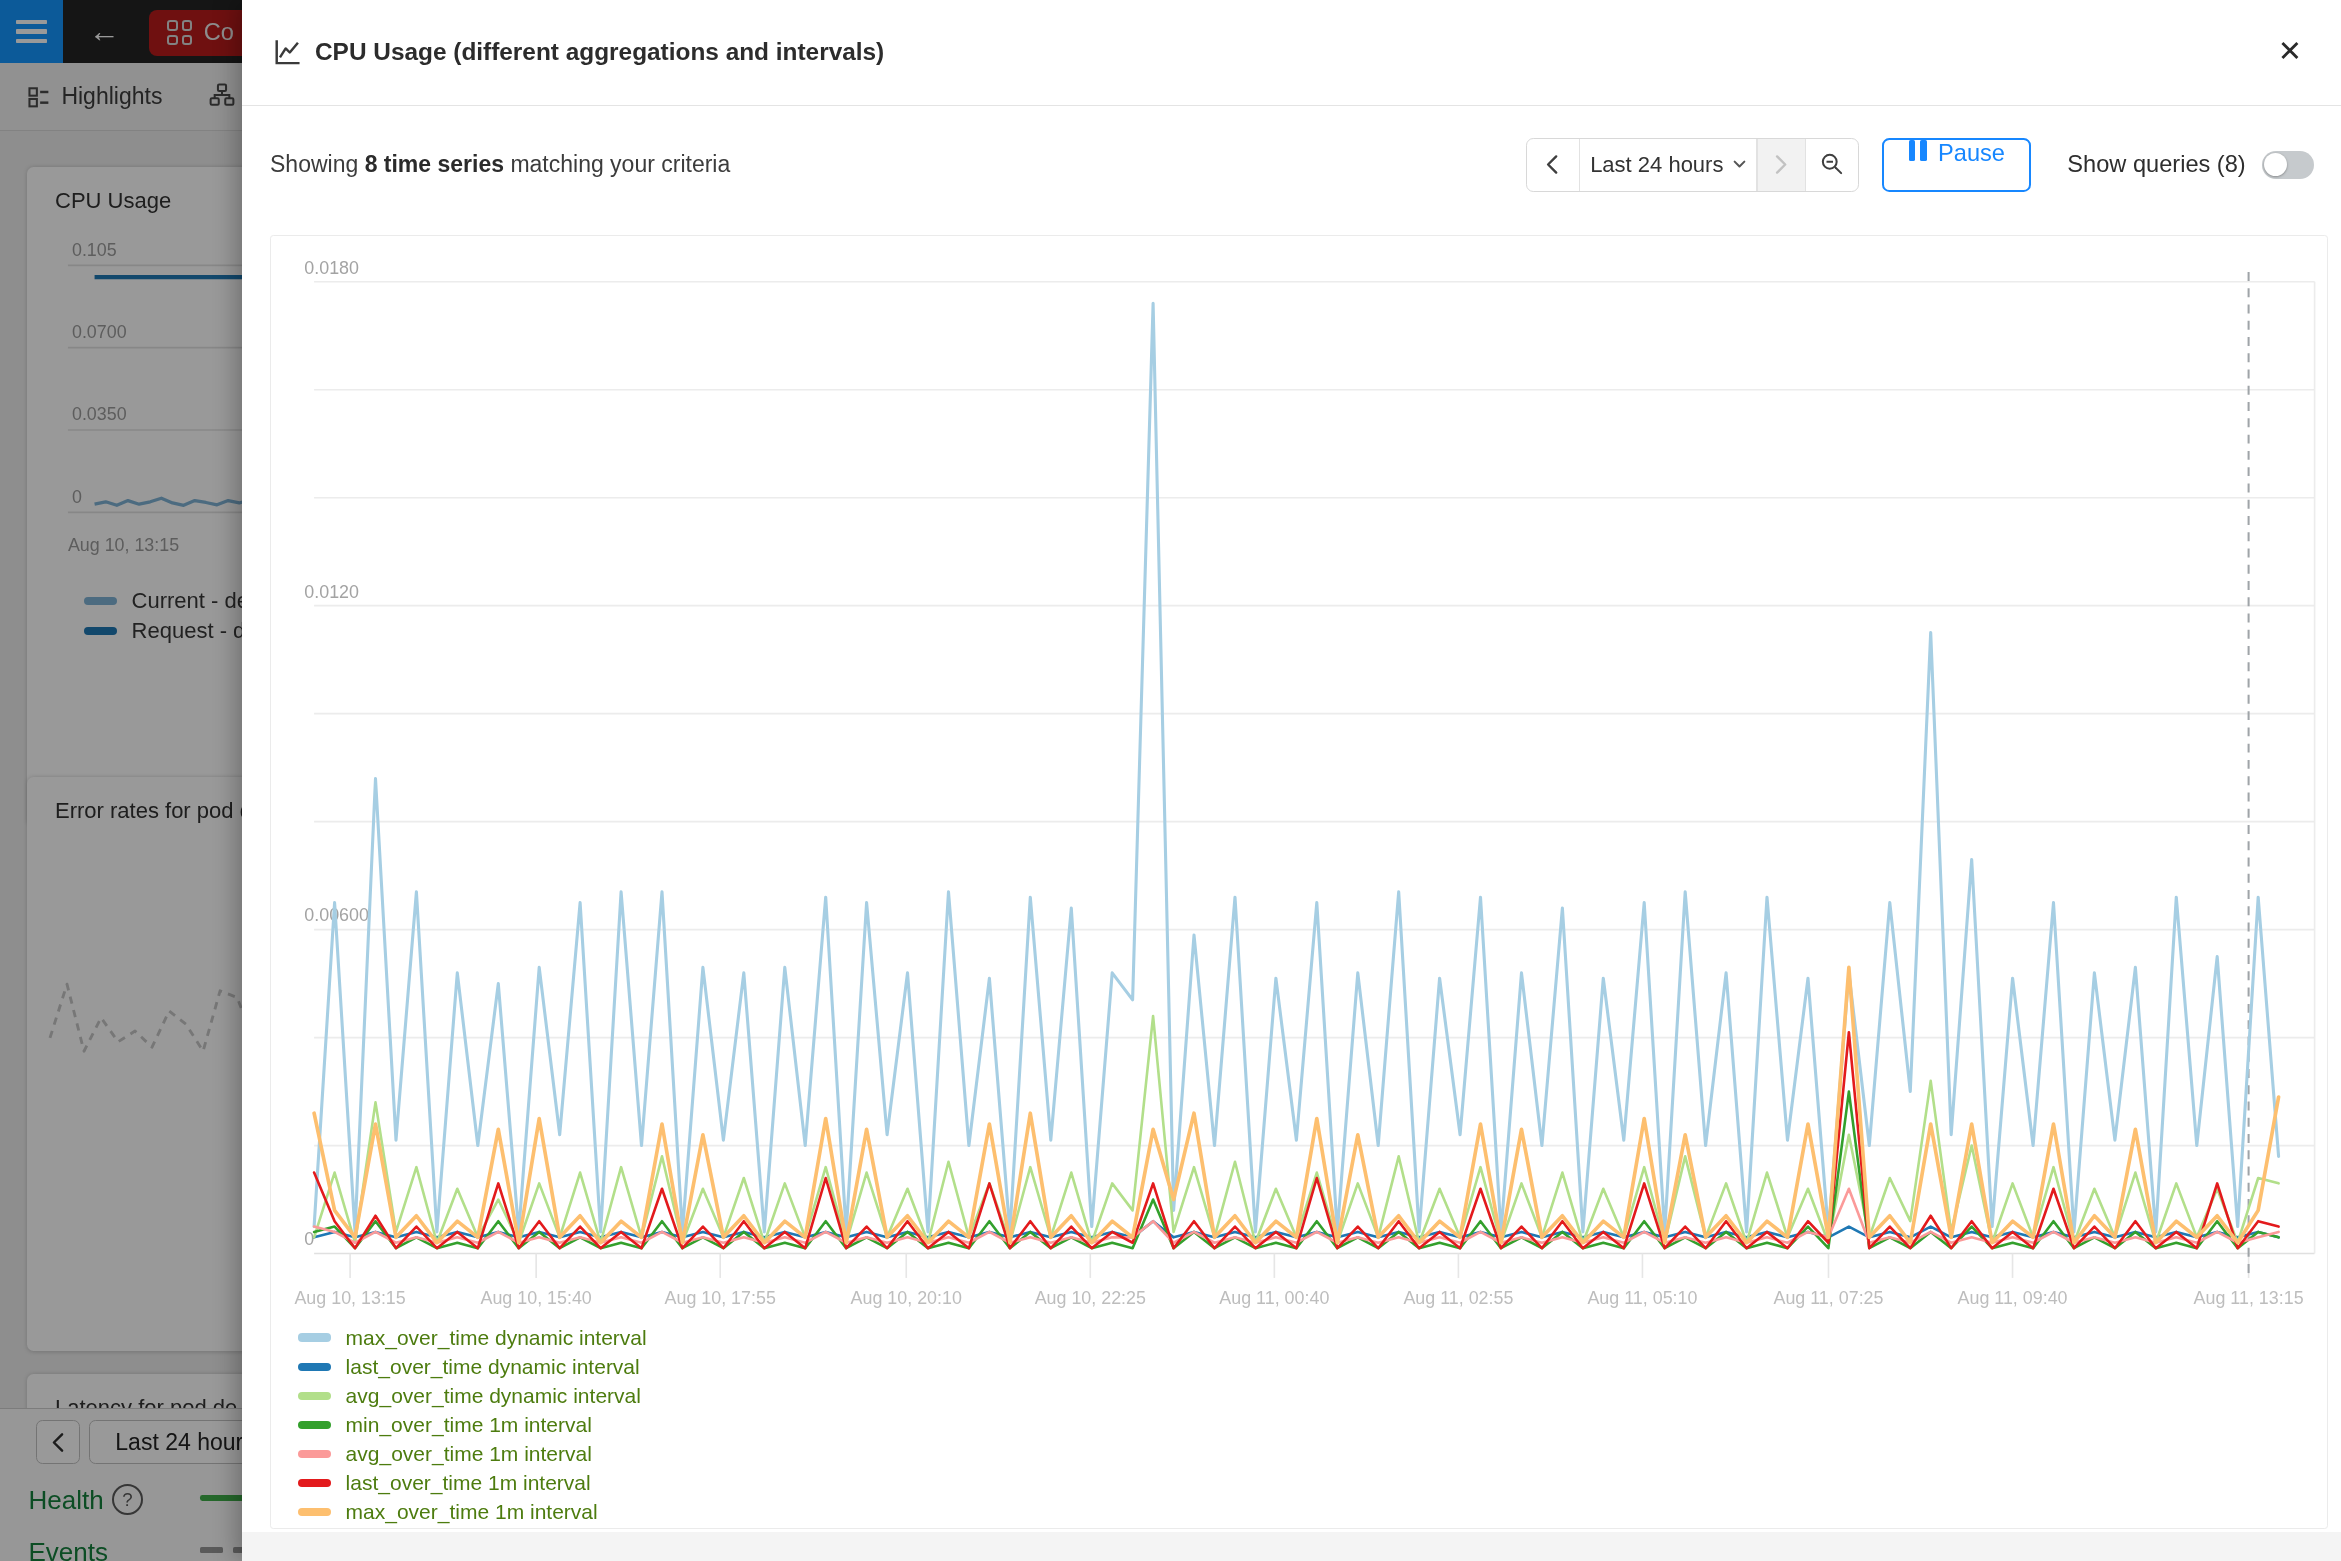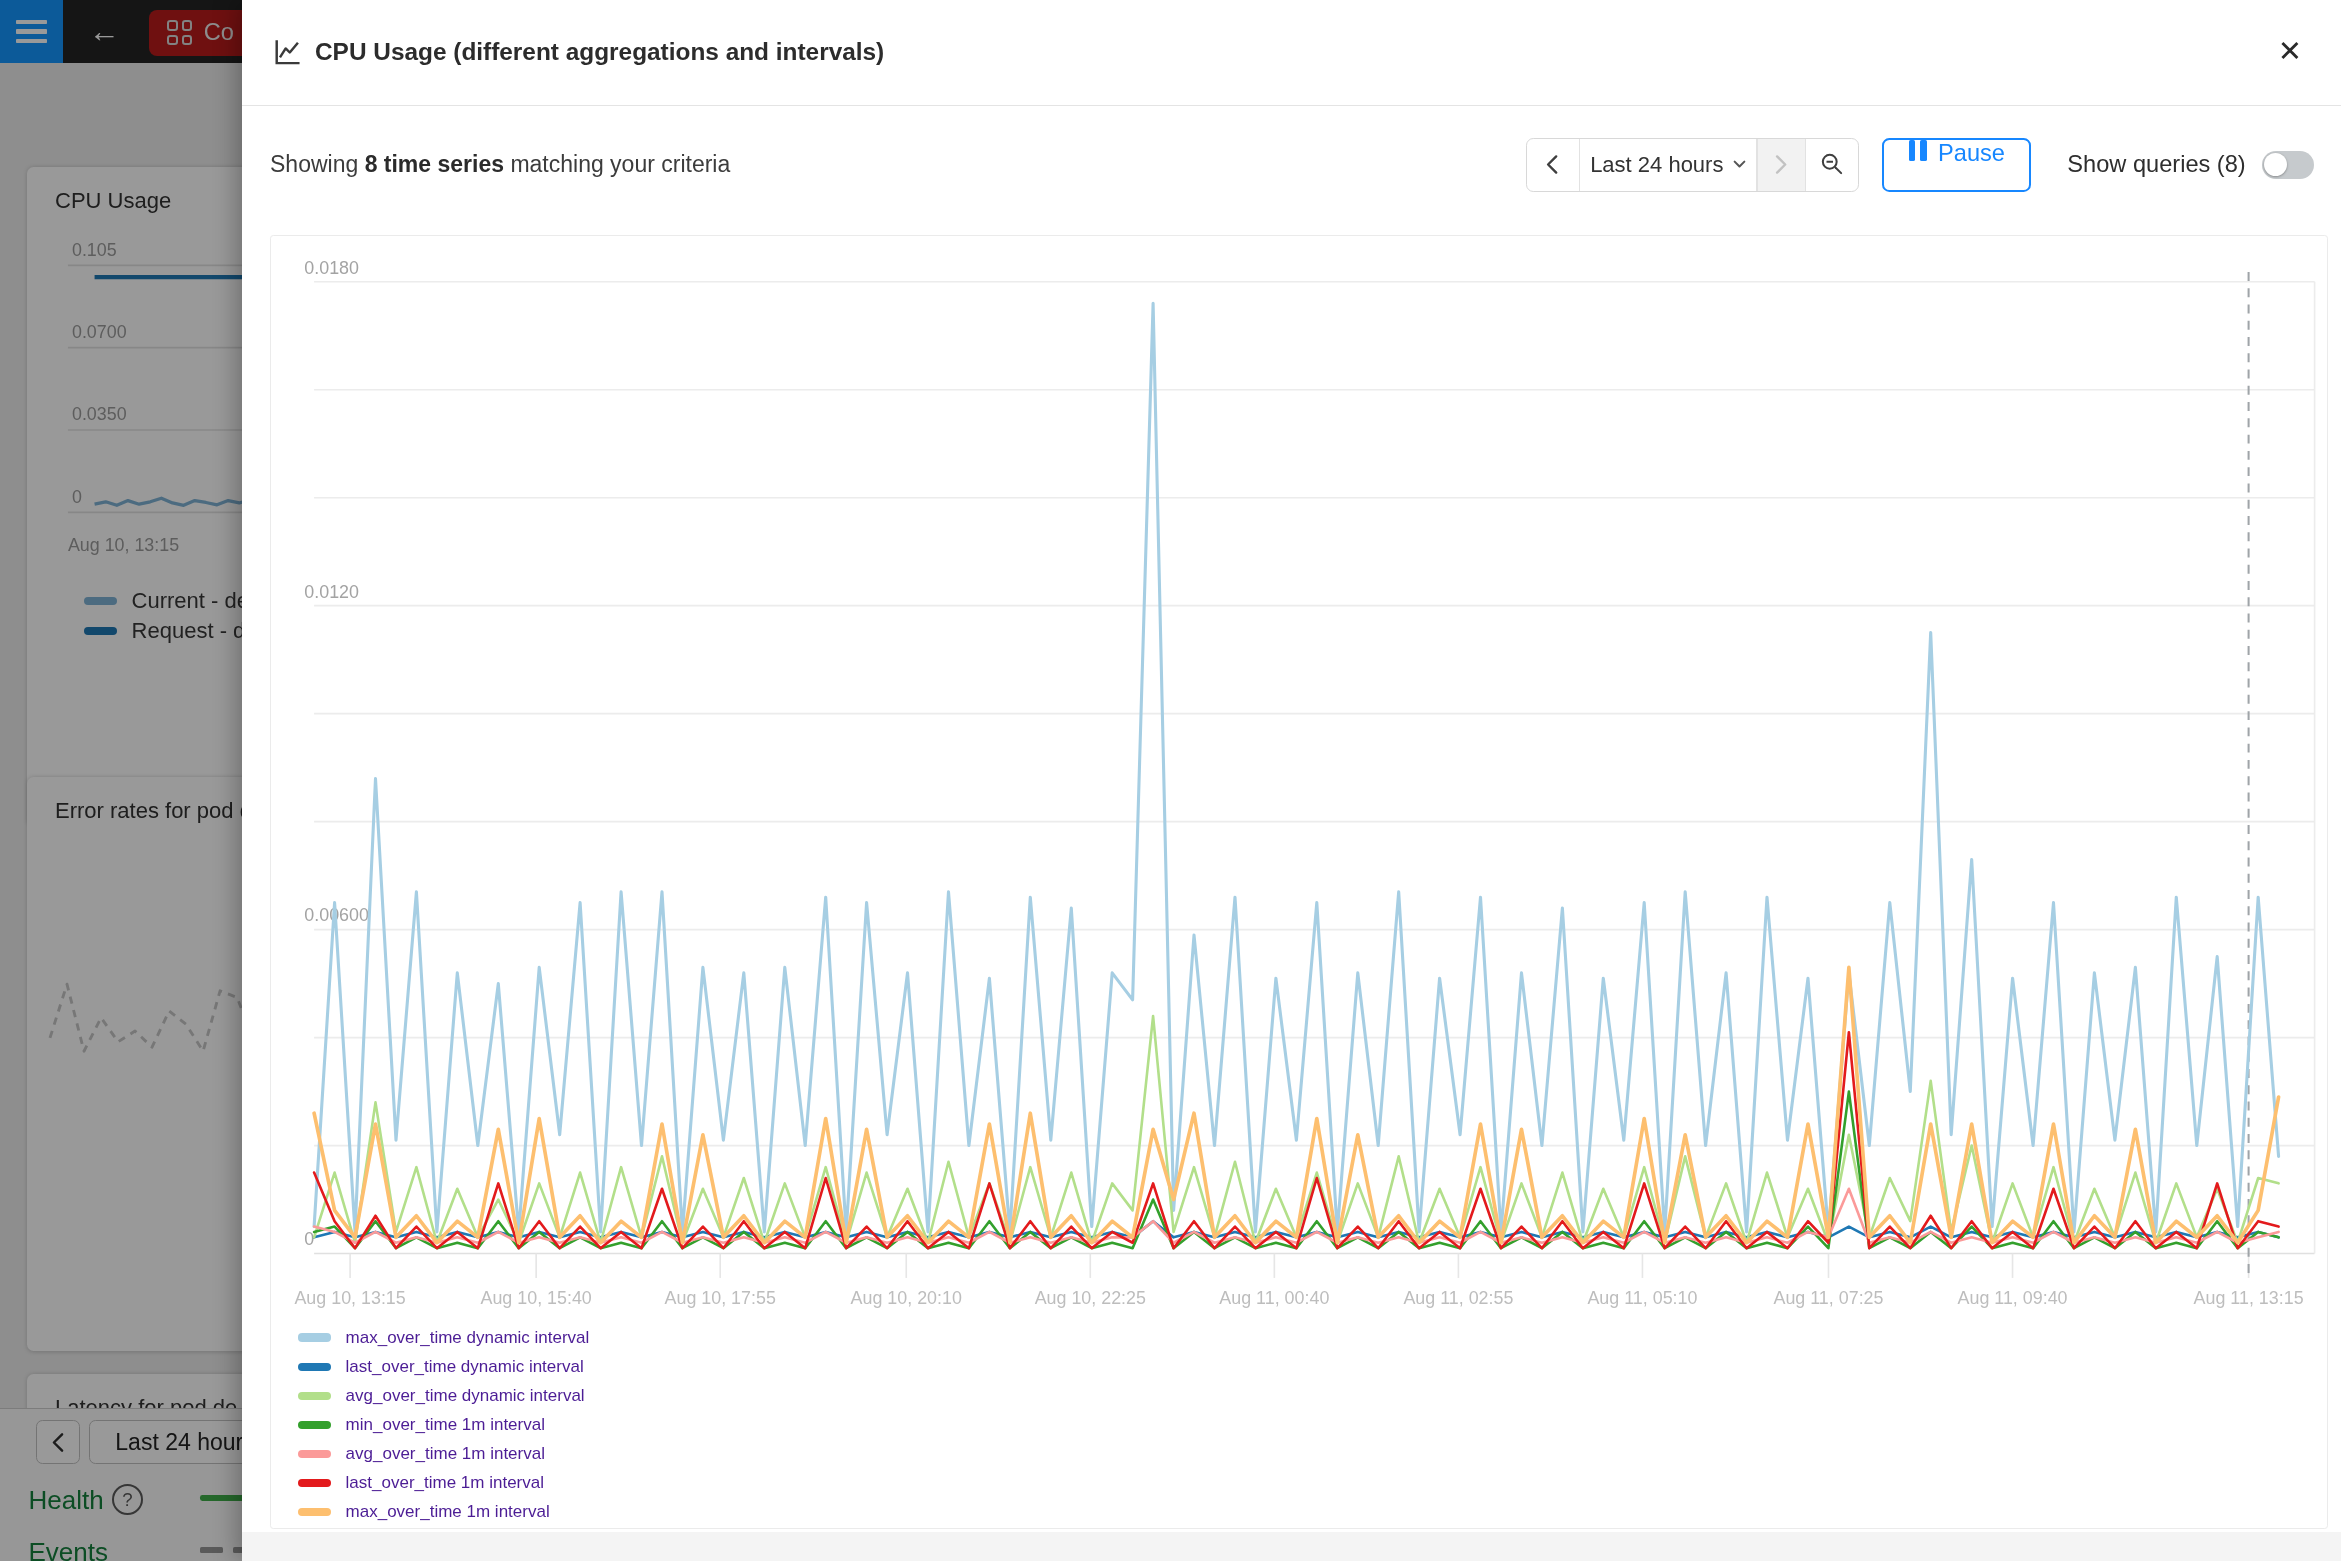--- a/index.html
+++ b/index.html
@@ -73,21 +73,21 @@
     position:relative; cursor:pointer; }
   #toggle .knob { position:absolute; left:2.4px; top:2.4px; width:23px; height:23px; border-radius:50%;
     background:#fff; box-shadow:0 0.8px 2.4px rgba(0,0,0,0.35); }
 
   #chart-card { position:absolute; left:28px; top:129px; width:2058px; height:1294px; background:#fff;
     border:1.6px solid #ebebeb; border-radius:3.3px; }
   #main-chart { position:absolute; left:0; top:0; }
   #modal-legend { position:absolute; left:27px; top:1091px; }
   .lg-row { display:flex; align-items:center; margin-bottom:8.1px; height:21px; cursor:pointer; }
   .lg-sw { width:33px; height:8.1px; border-radius:4.1px; }
-  .lg-lb { margin-left:14.6px; font-size:17px; color:#4c1d95; }
+  .lg-lb { margin-left:14.6px; font-size:21px; color:#4d7c0f; }
 
   
   #footer { position:absolute; left:0; top:1408px; width:276px; height:153px; background:#fcfcfc;
     border-top:1.6px solid #cfcfcf; }
   #f-back { position:absolute; left:36px; top:11.4px; width:44px; height:44px; border:1.6px solid #c2c2c2;
     border-radius:6.5px; background:#fff; display:flex; align-items:center; justify-content:center; cursor:pointer; }
   #f-range { position:absolute; left:89px; top:11.4px; width:192px; height:44px; border:1.6px solid #c2c2c2;
     border-radius:6.5px; background:#fff; display:flex; align-items:center; justify-content:center;
     font-size:23px; color:#232323; cursor:pointer; overflow:hidden; white-space:nowrap; }
   .f-label { position:absolute; left:28.5px; font-size:26px; color:#15803d;text-align:right; }
@@ -117,20 +117,39 @@
       <span class="grid-ic">
           <i></i>
           <i></i>
           <i></i>
           <i></i>
         </span>
       <span>Co</span>
     </div>
   </div>
 
+  <div id="tabsbar">
+    <div class="tab-hl">
+      <svg width="23" height="23" viewBox="0 0 28 28">
+        <rect x="3" y="4" width="9" height="9" fill="none" stroke="#4a4a4a" stroke-width="2.5"></rect>
+        <rect x="3" y="17" width="9" height="9" fill="none" stroke="#4a4a4a" stroke-width="2.5"></rect>
+        <line x1="16" y1="8.5" x2="26" y2="8.5" stroke="#4a4a4a" stroke-width="3"></line>
+        <line x1="16" y1="21.5" x2="26" y2="21.5" stroke="#4a4a4a" stroke-width="3"></line>
+      </svg>
+      <span>Highlights</span>
+    </div>
+    <div class="tree-btn">
+      <svg width="26" height="26" viewBox="0 0 32 32">
+        <rect x="11" y="3" width="10" height="8" rx="1.5" fill="none" stroke="#4a4a4a" stroke-width="2.5"></rect>
+        <rect x="2" y="20" width="10" height="8" rx="1.5" fill="none" stroke="#4a4a4a" stroke-width="2.5"></rect>
+        <rect x="20" y="20" width="10" height="8" rx="1.5" fill="none" stroke="#4a4a4a" stroke-width="2.5"></rect>
+        <path d="M16 11 v4 M7 20 v-4 h18 v4" fill="none" stroke="#4a4a4a" stroke-width="2.5"></path>
+      </svg>
+    </div>
+  </div>
 
   <div class="card" id="card-cpu">
     <h3>CPU Usage</h3>
     <svg id="mini-chart" width="246" height="590" viewBox="0 0 302 726" style="position:absolute;left:0;top:0;">
         <line x1="50" y1="121" x2="302" y2="121" stroke="#e2e2e2" stroke-width="2"></line>
         <text x="55" y="109" font-size="22" fill="#9c9c9c">0.105</text>
         <line x1="50" y1="222.33333333333331" x2="302" y2="222.33333333333331" stroke="#e2e2e2" stroke-width="2"></line>
         <text x="55" y="210.33333333333331" font-size="22" fill="#9c9c9c">0.0700</text>
         <line x1="50" y1="323.66666666666663" x2="302" y2="323.66666666666663" stroke="#e2e2e2" stroke-width="2"></line>
         <text x="55" y="311.66666666666663" font-size="22" fill="#9c9c9c">0.0350</text>

